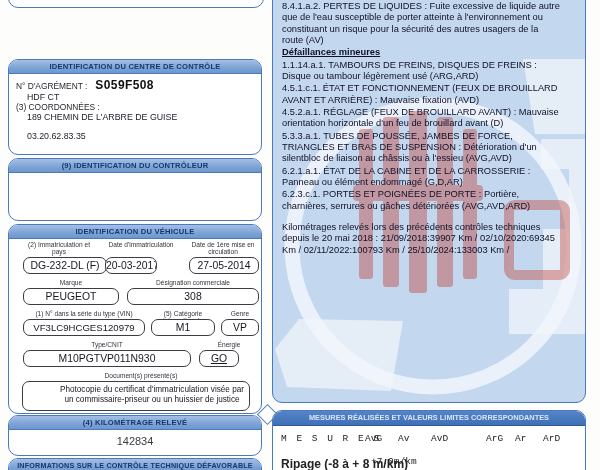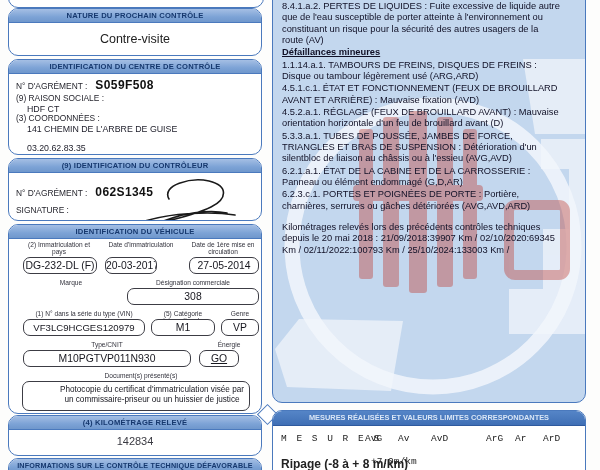--- a/index.html
+++ b/index.html
@@ -52,65 +52,52 @@
            border:1.4px solid #4a79bd;transform:rotate(45deg);}
   .sig{position:absolute;right:10px;top:4px;}
 </style>
 </head>
 <body>
 
 <div class="page">
 
   <div class="cutbox"></div>
 
-  <div class="box" style="top:8px;height:48px;">
-    <div class="box-hdr">NATURE DU PROCHAIN CONTRÔLE</div>
-    <div class="nature-value">Contre-visite</div>
-  </div>
 
   <div class="box" style="top:59px;height:96px;">
     <div class="box-hdr">IDENTIFICATION DU CENTRE DE CONTRÔLE</div>
     <div class="body-pad">
       <div>
         <span class="lbl">N° D'AGRÉMENT :</span><span class="agr-val">S059F508</span>
       </div>
-      <div class="lbl" style="margin-top:2px;">(9) RAISON SOCIALE :</div>
       <div class="ind">HDF CT</div>
       <div class="lbl">(3) COORDONNÉES :</div>
-      <div class="ind">141 CHEMIN DE L'ARBRE DE GUISE</div>
+      <div class="ind">189 CHEMIN DE L'ARBRE DE GUISE</div>
       <div class="ind" style="height:8px;"></div>
       <div class="ind">03.20.62.83.35</div>
     </div>
   </div>
 
   <div class="box" style="top:158px;height:63px;">
     <div class="box-hdr">(9) IDENTIFICATION DU CONTRÔLEUR</div>
-    <div class="body-pad" style="position:relative;height:46px;">
-      <div style="margin-top:8px;">
-        <span class="lbl">N° D'AGRÉMENT :</span><span class="agr-val">062S1345</span>
-      </div>
-      <div class="lbl" style="margin-top:7px;">SIGNATURE :</div>
-      <svg class="sig" width="120" height="50" viewBox="0 0 120 50">
-        <path d="M38,22 C30,8 60,0 78,4 C98,9 96,22 80,30 C64,38 44,42 28,46 C50,36 78,32 96,36 M14,44 C40,36 80,34 104,38" fill="none" stroke="#1a1a1a" stroke-width="1.6" stroke-linecap="round"></path>
-      </svg>
-    </div>
   </div>
 
   <div class="box" style="top:224px;height:190px;">
     <div class="box-hdr">IDENTIFICATION DU VÉHICULE</div>
 
     <div class="flabel" style="left:14px;top:16px;width:72px;">(2) Immatriculation et pays</div>
     <div class="flabel" style="left:94px;top:16px;width:76px;">Date d'immatriculation</div>
     <div class="flabel" style="left:178px;top:16px;width:72px;">Date de 1ère mise en circulation</div>
-    <div class="ffield" style="left:14px;top:32px;width:74px;">DG-232-DL (F)</div>
+    <div class="ffield" style="left:14px;top:32px;width:84px;">DG-232-DL (F)</div>
     <div class="ffield" style="left:96px;top:32px;width:52px;">20-03-2017</div>
     <div class="ffield" style="left:180px;top:32px;width:70px;">27-05-2014</div>
 
     <div class="flabel" style="left:14px;top:54px;width:96px;">Marque</div>
     <div class="flabel" style="left:118px;top:54px;width:132px;">Désignation commerciale</div>
+    <div class="ffield" style="left:14px;top:63px;width:96px;">PEUGEOT</div>
     <div class="ffield" style="left:118px;top:63px;width:132px;">308</div>
 
     <div class="flabel" style="left:14px;top:85px;width:122px;">(1) N° dans la série du type (VIN)</div>
     <div class="flabel" style="left:142px;top:85px;width:64px;">(5) Catégorie internationale</div>
     <div class="flabel" style="left:212px;top:85px;width:38px;">Genre</div>
     <div class="ffield" style="left:14px;top:94px;width:122px;font-size:9.6px;">VF3LC9HCGES120979</div>
     <div class="ffield" style="left:142px;top:94px;width:64px;">M1</div>
     <div class="ffield" style="left:212px;top:94px;width:38px;">VP</div>
 
     <div class="flabel" style="left:14px;top:116px;width:168px;">Type/CNIT</div>

